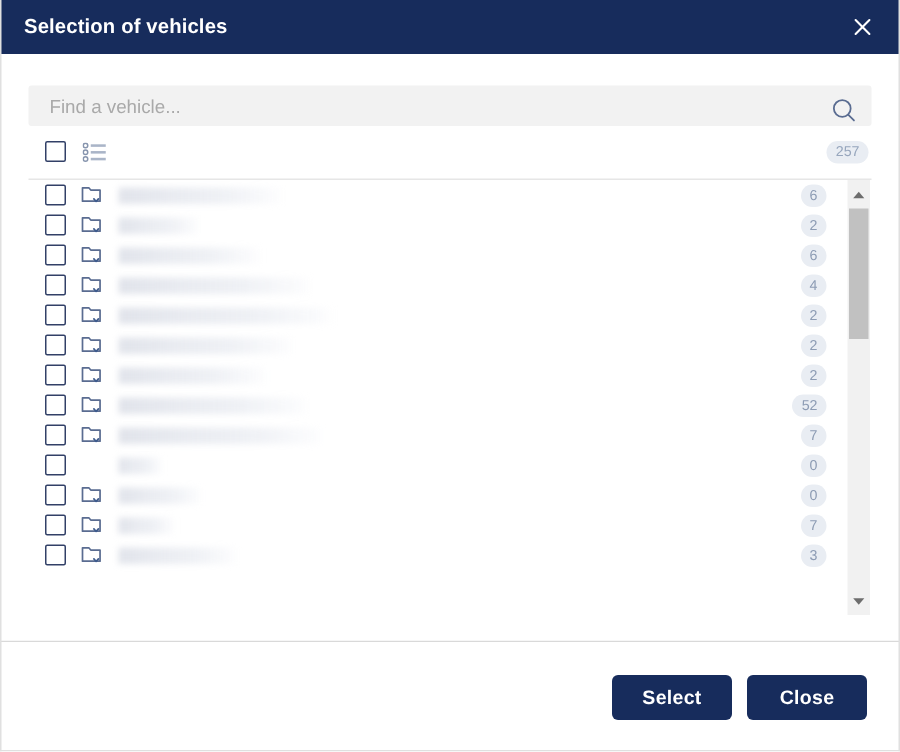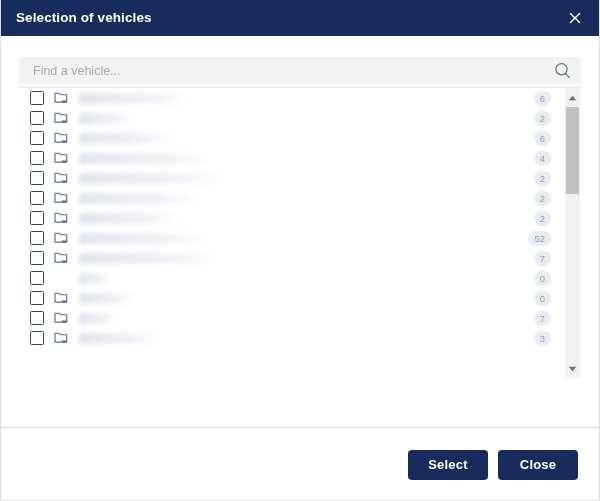--- a/index.html
+++ b/index.html
@@ -66,21 +66,21 @@
     margin: 0 -1px;
   }
 
   
   .search-wrap {
     margin-top: 21px;
     height: 27px;
     background: #f2f2f2;
     border-radius: 2px;
     display: flex;
-    align-items: center;
+    align-items: flex-end;
     padding: 0 8px 0 14px;
     box-sizing: border-box;
   }
   .search-input {
     flex: 1 1 auto;
     border: 0;
     outline: none;
     background: transparent;
     font-family: "Liberation Sans", sans-serif;
     font-size: 12.5px;
@@ -293,20 +293,35 @@
     <div class="search-wrap">
       <input class="search-input" type="text" placeholder="Find a vehicle..." style="">
       <span class="search-icon">
         <svg width="17" height="17" viewBox="0 0 17 17" aria-hidden="true">
           <circle cx="7.5" cy="7.3" r="5.6" stroke="#5a6c91" stroke-width="1.2" fill="none"></circle>
           <path d="M11.6 11.6 L15.3 15.3" stroke="#5a6c91" stroke-width="1.2" stroke-linecap="round" fill="none"></path>
         </svg>
       </span>
     </div>
 
+    <div class="selectall-row">
+      <span class="cb"></span>
+      <span class="list-view-icon">
+        <svg width="16" height="13" viewBox="0 0 16 13" aria-hidden="true">
+          <circle cx="2" cy="2" r="1.5" stroke="#8795ae" stroke-width="1" fill="none"></circle>
+          <circle cx="2" cy="6.5" r="1.5" stroke="#8795ae" stroke-width="1" fill="none"></circle>
+          <circle cx="2" cy="11" r="1.5" stroke="#8795ae" stroke-width="1" fill="none"></circle>
+          <rect x="5.5" y="1.2" width="10" height="1.7" fill="#aab5c8"></rect>
+          <rect x="5.5" y="5.7" width="10" height="1.7" fill="#aab5c8"></rect>
+          <rect x="5.5" y="10.2" width="10" height="1.7" fill="#aab5c8"></rect>
+        </svg>
+      </span>
+      <span class="selectall-spacer"></span>
+      <span class="badge badge-total">257</span>
+    </div>
 
     <div class="list-outer">
       <div class="list-scroll" id="list-scroll">
           <div class="row">
             <span class="cb"></span>
             <span class="folder-icon">
               <svg width="15" height="14" viewBox="0 0 15 14" aria-hidden="true">
                 <path d="M1 2.2 h4.2 l1.3 1.5 h6.2 v7.4 h-11.7 z" stroke="#5a6c91" stroke-width="1.15" fill="none" stroke-linejoin="round"></path>
                 <path d="M8.6 9.6 L10.1 11.3 L11.6 9.6" stroke="#3d5a8c" stroke-width="1.15" fill="none" stroke-linecap="round" stroke-linejoin="round"></path>
               </svg>

